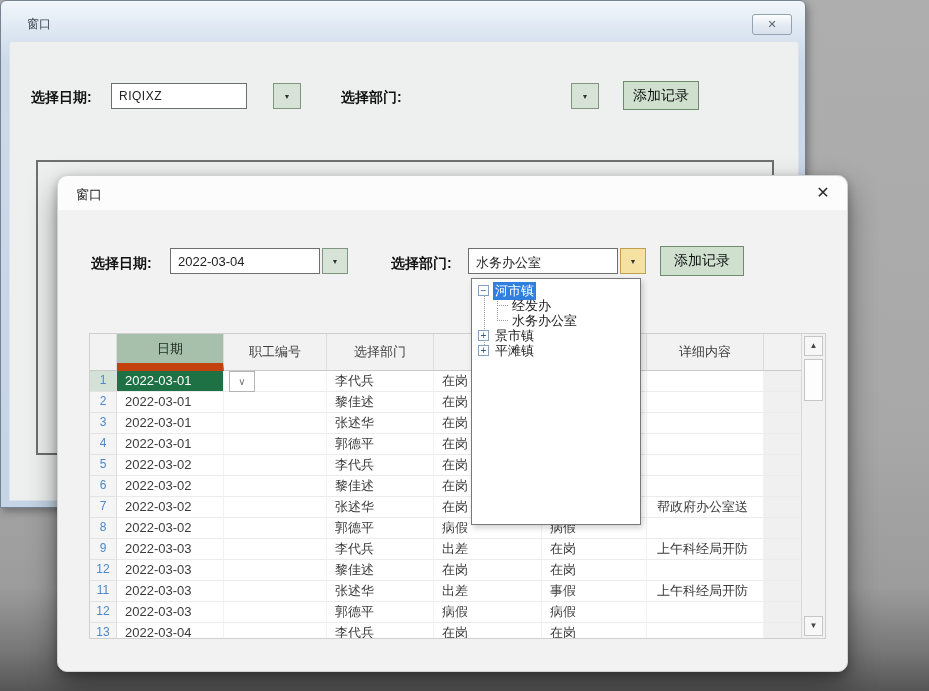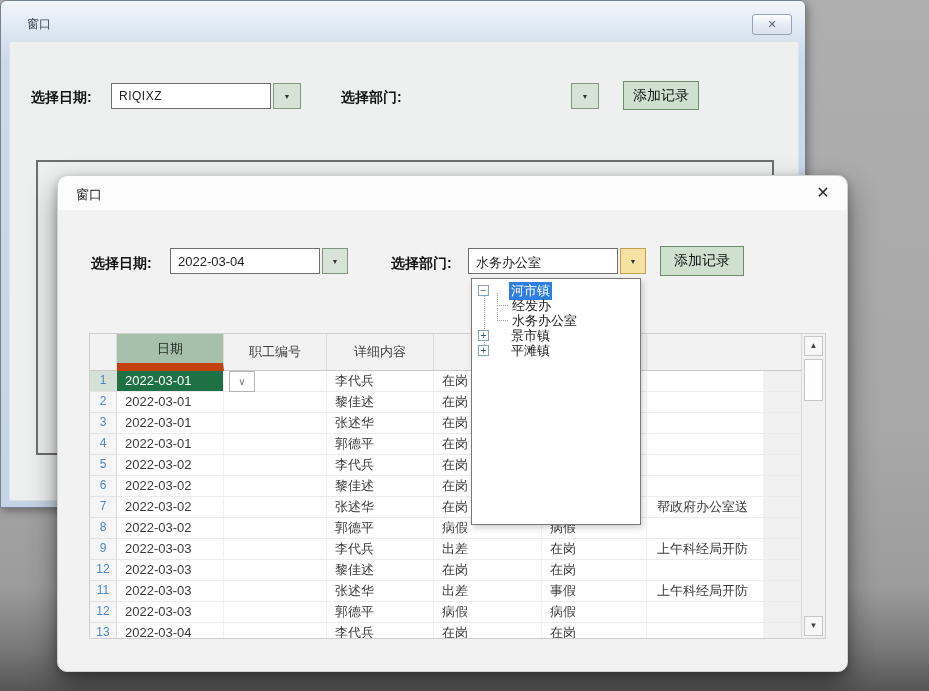--- a/index.html
+++ b/index.html
@@ -36,21 +36,21 @@
   .bg-label.l2 { left: 340px; top: 88px; }
   .combo-field {
     position: absolute; height: 26px; background: #fff; border: 1px solid #6e6e6e;
     font-size: 12px; color: #222; padding: 5px 6px 0 7px; letter-spacing: .5px;
   }
   .combo-btn {
     position: absolute; width: 28px; height: 26px; background: #d7e3d7;
     border: 1px solid #7f967f; display: flex; align-items: center; justify-content: center;
   }
   .combo-btn span { font-size: 7px; color: #333; line-height: 1; }
-  .bg-combo1 { left: 110px; top: 82px; width: 160px; }
+  .bg-combo1 { left: 110px; top: 82px; width: 136px; }
   .bg-combo1-btn { left: 272px; top: 82px; }
   .bg-combo2 { left: 418px; top: 82px; width: 150px; }
   .bg-combo2-btn { left: 570px; top: 82px; }
   .add-btn {
     position: absolute; background: #cfe0cf; border: 1px solid #6c8c6c;
     font-size: 14px; color: #111; display: flex; align-items: center; justify-content: center;
     font-family: inherit;
   }
   .bg-add { left: 622px; top: 80px; width: 76px; height: 29px; }
   .bg-groupbox { position: absolute; left: 35px; top: 159px; width: 738px; height: 295px; border: 2px solid #6f6f6f; }
@@ -86,21 +86,21 @@
     background: #fff; border: 1px solid #787878; z-index: 30;
     box-shadow: 2px 3px 6px rgba(0,0,0,.18); padding-top: 4px; overflow: hidden;
   }
   .tree-guide { position: absolute; left: 12px; top: 16px; height: 60px; border-left: 1px dotted #9a9a9a; }
   .tree-item { position: relative; height: 15px; display: flex; align-items: center; font-size: 13px; color: #1a1a1a; }
   .tree-item .expander {
     width: 11px; height: 11px; margin-left: 6px; background: #fff; z-index: 2;
     border: 1px solid #87a0bc; display: flex; align-items: center; justify-content: center;
     font-size: 10px; color: #35587e; line-height: 9px; flex: none;
   }
-  .tree-item .tree-label { margin-left: 20px; padding: 0 2px; white-space: nowrap; z-index: 2; }
+  .tree-item .tree-label { margin-left: 4px; padding: 0 2px; white-space: nowrap; z-index: 2; }
   .tree-item.lvl1 .tree-label { margin-left: 38px; }
   .tree-item.lvl1::before {
     content: ''; position: absolute; left: 25px; top: -5px; width: 10px; height: 12px;
     border-left: 1px dotted #9a9a9a; border-bottom: 1px dotted #9a9a9a;
   }
   .tree-item.selected .tree-label { background: #2e7fe0; color: #fff; }
 
   
   .grid {
     position: absolute; left: 31px; top: 157px; width: 737px; height: 306px;
@@ -200,23 +200,24 @@
       <span>▼</span>
     </div>
 
     <button class="add-btn fg-add">添加记录</button>
 
     <div class="grid">
       <div class="grid-header">
         <div class="hcell c0"></div>
         <div class="hcell c1 date-h">日期</div>
         <div class="hcell c2">职工编号</div>
-        <div class="hcell c3">详细内容</div>
+        <div class="hcell c3">选择部门</div>
         <div class="hcell c4"></div>
         <div class="hcell c5"></div>
+        <div class="hcell c6">详细内容</div>
         <div class="hfiller"></div>
       </div>
       <div class="grid-body">
           <div class="grid-row selected">
             <div class="cell rn c0">1</div>
             <div class="cell date c1">2022-03-01</div>
             <div class="cell c2"></div>
             <div class="cell c3">李代兵</div>
             <div class="cell c4">在岗</div>
             <div class="cell c5"></div>

